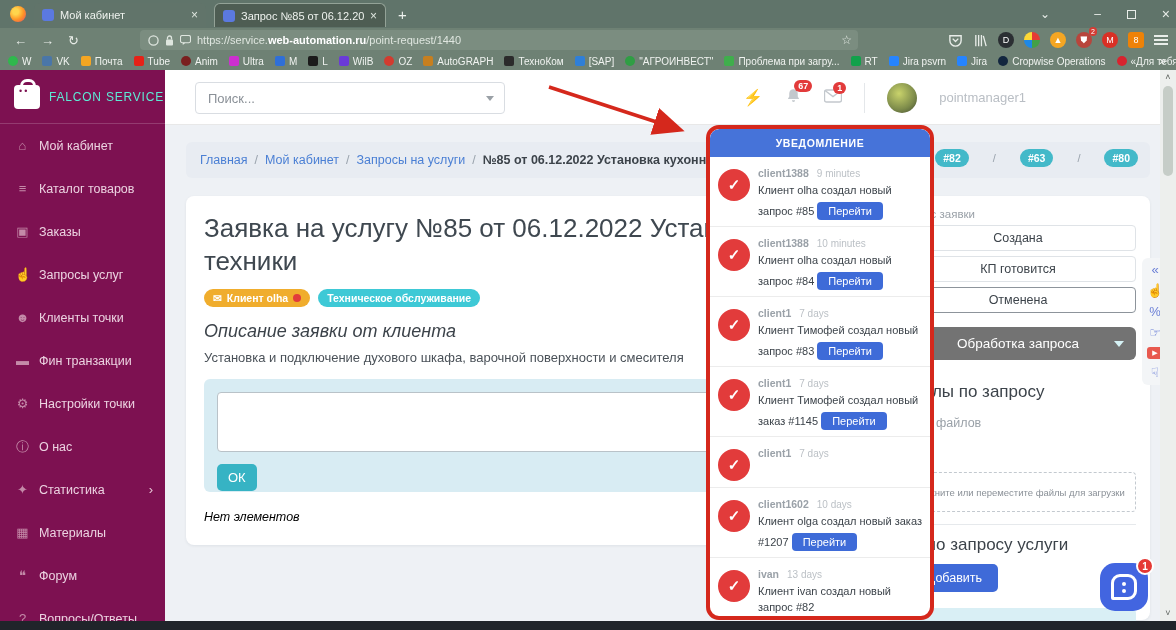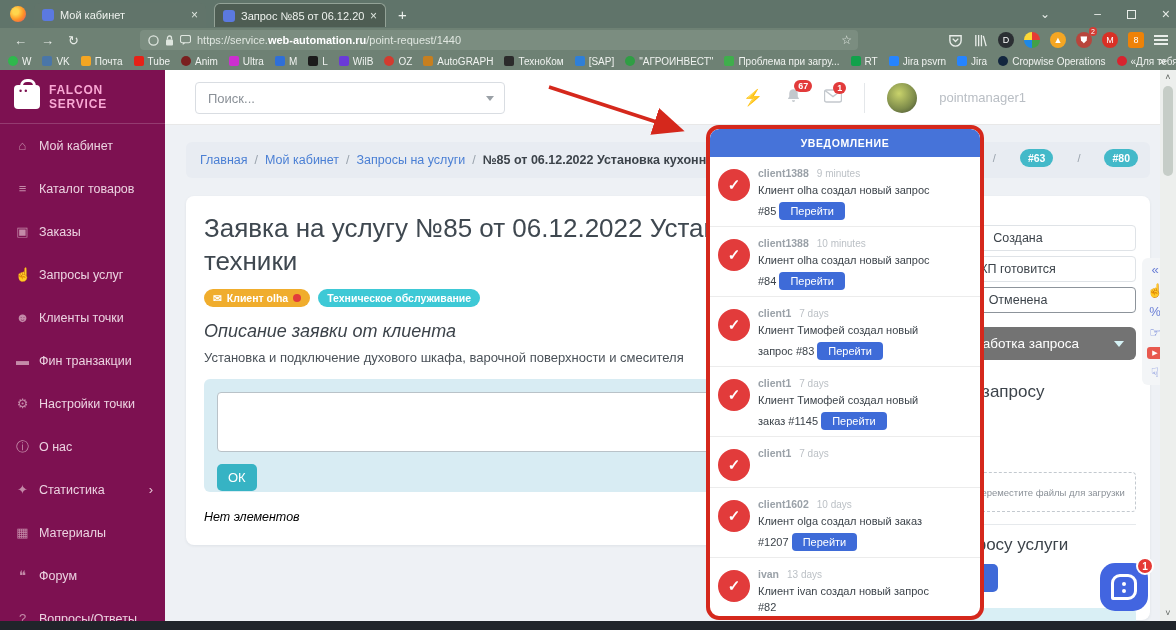--- a/index.html
+++ b/index.html
@@ -61,21 +61,21 @@
   .hdr-divider { width:1px; height:30px; background:#e4e7ea; }
   .avatar { width:30px; height:30px; border-radius:50%; background:radial-gradient(circle at 40% 35%, #c9d36b, #7d8b4a 60%, #3c4630); }
   .uname { color:#b9bec4; font-size:13px; }
 
   
   .sidebar { position:absolute; left:0; top:70px; width:165px; height:552px; background:#7d1151; z-index:3; }
   .brand { height:54px; display:flex; align-items:center; gap:9px; padding-left:14px; border-bottom:1px solid rgba(255,255,255,.18); }
   .bag { width:26px; height:24px; background:#fff; border-radius:4px; position:relative; }
   .bag:before { content:""; position:absolute; left:6px; top:-6px; width:10px; height:10px; border:3px solid #fff; border-bottom:none; border-radius:7px 7px 0 0; }
   .bag:after { content:"••"; position:absolute; left:5px; top:1px; color:#7d1151; font-size:9px; letter-spacing:2px; }
-  .brand-name { color:#f9a8d4; font-weight:bold; font-size:12px; letter-spacing:.8px; }
+  .brand-name { color:#5eead4; font-weight:normal; font-size:12px; letter-spacing:.8px; }
   .side-item { height:43px; display:flex; align-items:center; gap:9px; padding-left:15px; color:#ecd3e1; font-size:12.5px; position:relative; }
   .side-item .sic { width:15px; color:#c48aa8; font-size:13px; text-align:center; }
   .sub-arrow { position:absolute; right:12px; color:#e7c6d6; font-size:13px; }
 
   
   .crumbbar { position:absolute; left:186px; top:142px; width:964px; height:36px; background:#e8ecf2; border-radius:6px; display:flex; align-items:center; padding:0 14px; z-index:2; }
   .crumb { color:#4a7fd4; font-size:12.5px; white-space:nowrap; }
   .crumb-sep { color:#9aa3ad; margin:0 7px; font-size:12.5px; }
   .crumb-cur { color:#3c434a; font-weight:bold; font-size:12.5px; white-space:nowrap; overflow:hidden; }
   .tagrow { position:absolute; right:12px; top:7px; display:flex; align-items:center; gap:24px; }
@@ -119,21 +119,21 @@
   
   .rail { position:absolute; left:1142px; top:258px; width:26px; background:#f3f5f7; border-radius:6px; display:flex; flex-direction:column; align-items:center; gap:7px; padding:5px 0; z-index:4; }
   .rail .ric { color:#6b7fd7; font-size:13px; line-height:14px; }
   .rail .ric.red { background:#e8594f; color:#fff; font-size:7px; width:16px; height:12px; border-radius:3px; text-align:center; line-height:12px; }
   .scrollbar { position:absolute; left:1160px; top:70px; width:16px; height:552px; background:#edefed; z-index:4; }
   .sb-arrow { color:#5a5f5a; font-size:9px; text-align:center; height:14px; line-height:14px; }
   .sb-thumb { position:absolute; left:3px; top:16px; width:10px; height:90px; background:#c6cdc7; border-radius:5px; }
   .sb-down { position:absolute; bottom:2px; left:0; right:0; }
 
   
-  .notif { position:absolute; left:706px; top:125px; width:278px; height:495px; border:4px solid #d5281c; border-radius:13px; background:#fff; z-index:30; overflow:hidden; }
+  .notif { position:absolute; left:706px; top:125px; width:228px; height:495px; border:4px solid #d5281c; border-radius:13px; background:#fff; z-index:30; overflow:hidden; }
   .notif-inner { width:100%; height:100%; border-radius:9px; overflow:hidden; }
   .notif-head { background:#4673d9; color:#fff; font-size:10.5px; font-weight:bold; letter-spacing:.6px; text-align:center; padding:8px 0; }
   .nitem { display:flex; padding:6px 6px 6px 8px; border-bottom:1px solid #ececec; }
   .ncheck { flex:0 0 32px; width:32px; height:32px; border-radius:50%; background:#e23b3b; color:#fff; font-size:15px; font-weight:bold; display:flex; align-items:center; justify-content:center; margin-top:6px; }
   .nbody { margin-left:8px; width:182px; }
   .nuser { color:#9aa1a8; font-size:10.5px; font-weight:bold; }
   .ntime { color:#bcc1c6; font-size:10px; margin-left:8px; }
   .nmsg { color:#3c434a; font-size:11px; line-height:1.45; margin-top:2px; }
   .gobtn { display:inline-block; background:#3e6bd8; color:#fff; font-size:11px; border:none; border-radius:4px; padding:3px 11px; margin-top:3px; }
 

